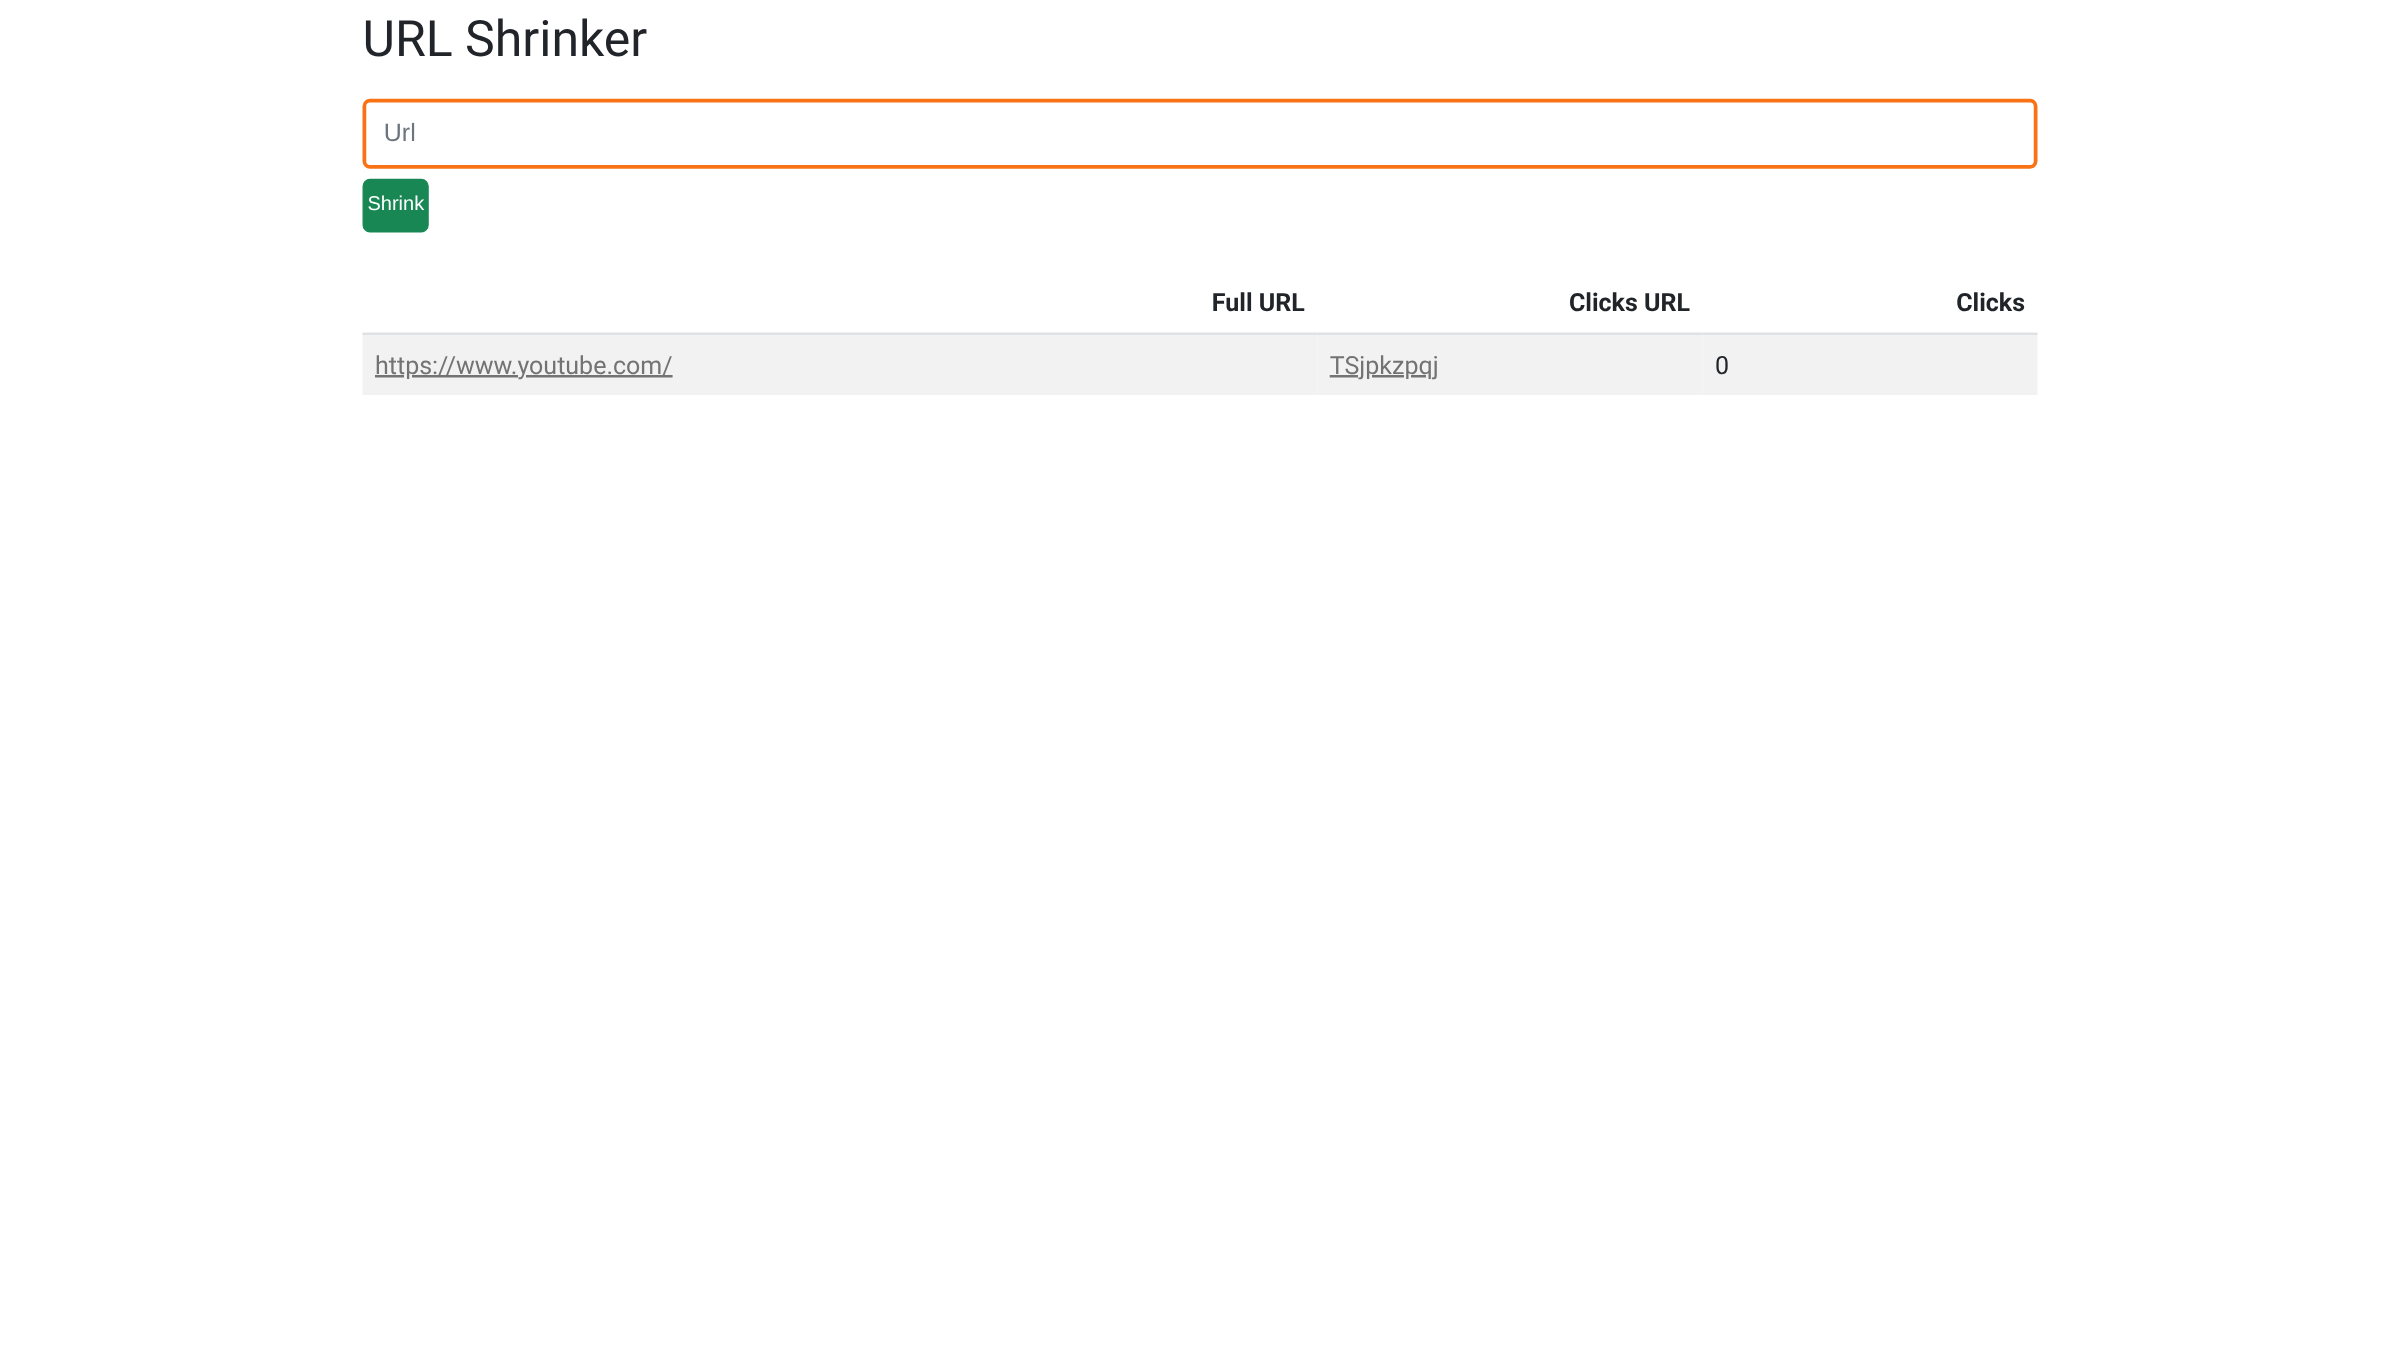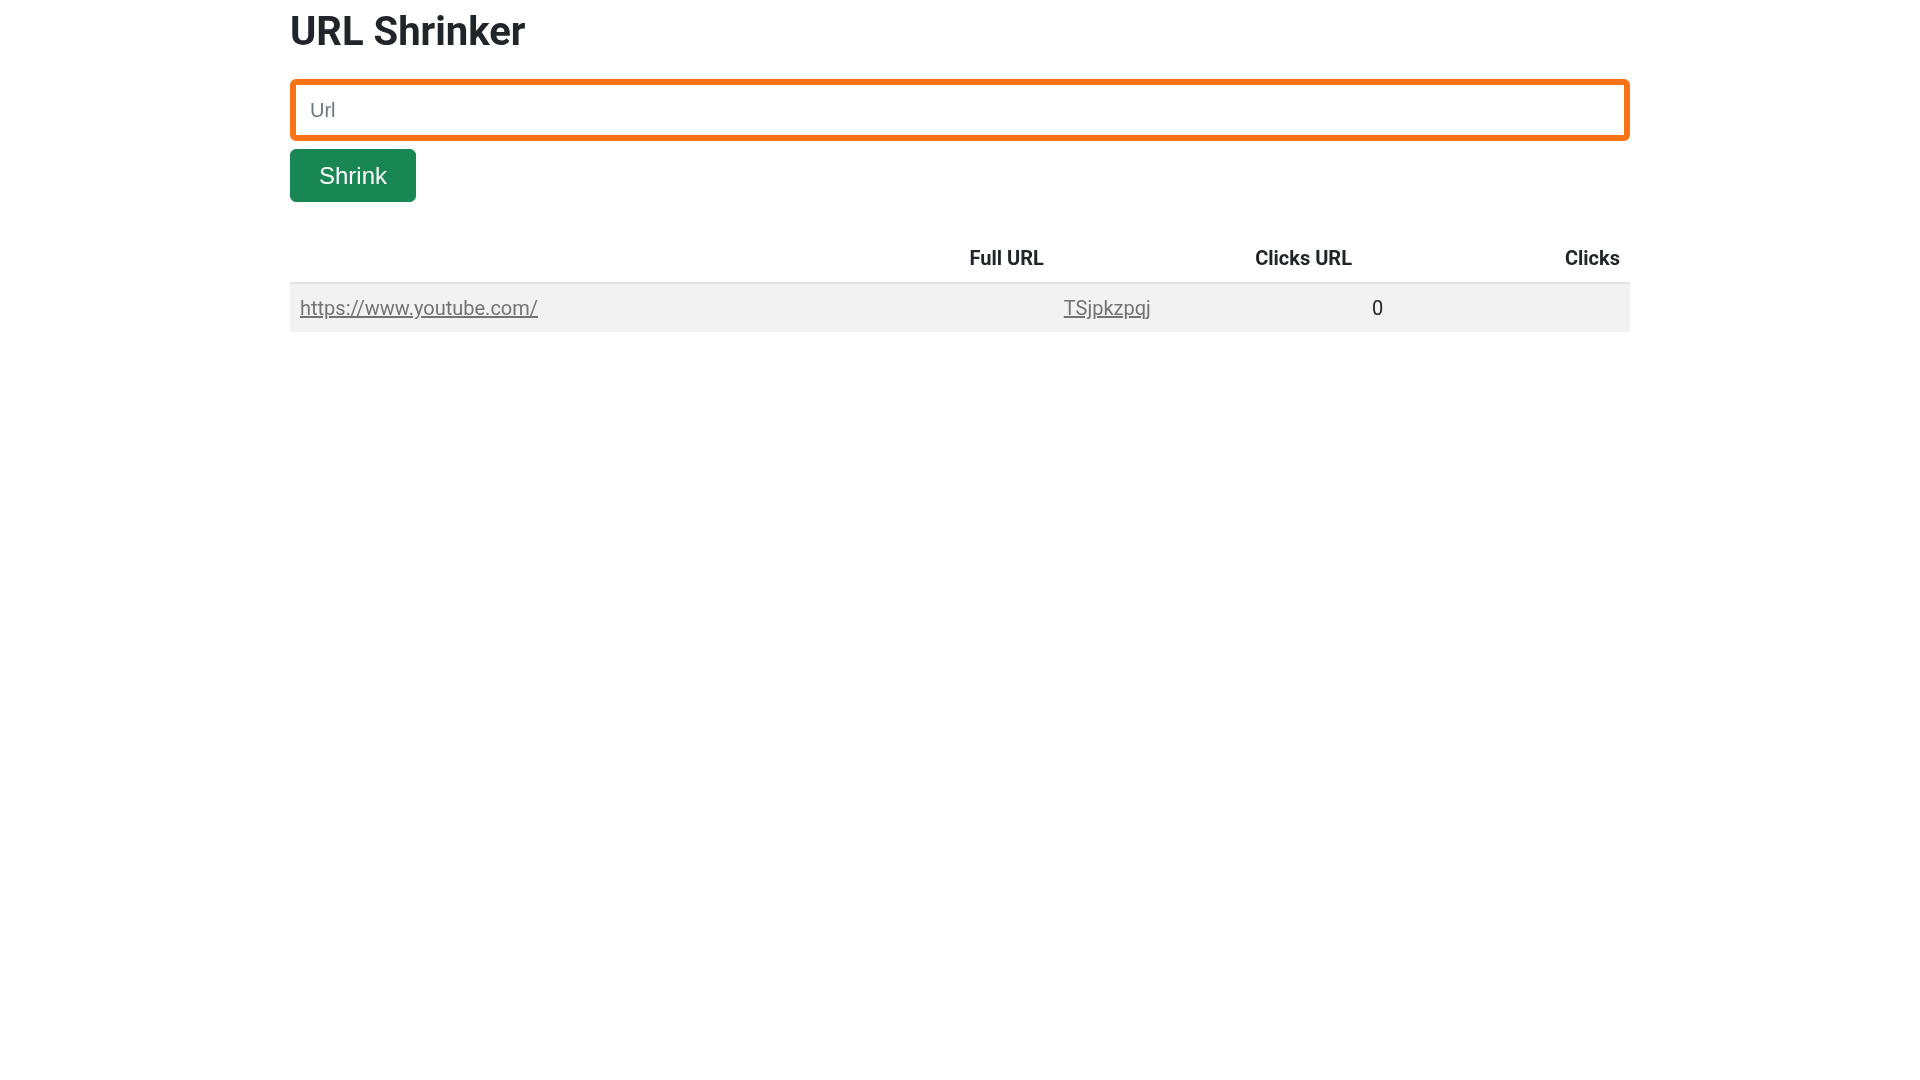--- a/index.html
+++ b/index.html
@@ -12,46 +12,46 @@
       background: #fff;
       color: #212529;
     }
     .container {
       max-width: 1640px;
       margin: 0 auto;
       padding: 0 150px;
     }
     h1 {
       font-size: 40px;
-      font-weight: 700;
+      font-weight: 400;
       margin-top: 8px;
       margin-bottom: 24px;
       color: #212529;
     }
     .form-group {
       margin-bottom: 8px;
     }
     .form-control {
       width: 100%;
       padding: 10px 14px;
       font-size: 20px;
-      border: 6px solid #f97316;
+      border: 3px solid #f97316;
       border-radius: 6px;
       color: #212529;
       background: #fff;
       line-height: 1.5;
     }
     .form-control::placeholder {
       color: #6c757d;
       opacity: 1;
     }
     .btn {
       display: inline-block;
-      padding: 10px 28px;
-      font-size: 24px;
+      padding: 10px 3px;
+      font-size: 16px;
       border-radius: 6px;
       border: 1px solid transparent;
       cursor: pointer;
       line-height: 1.3;
     }
     .btn-success {
       background-color: #198754;
       border-color: #198754;
       color: #fff;
     }

